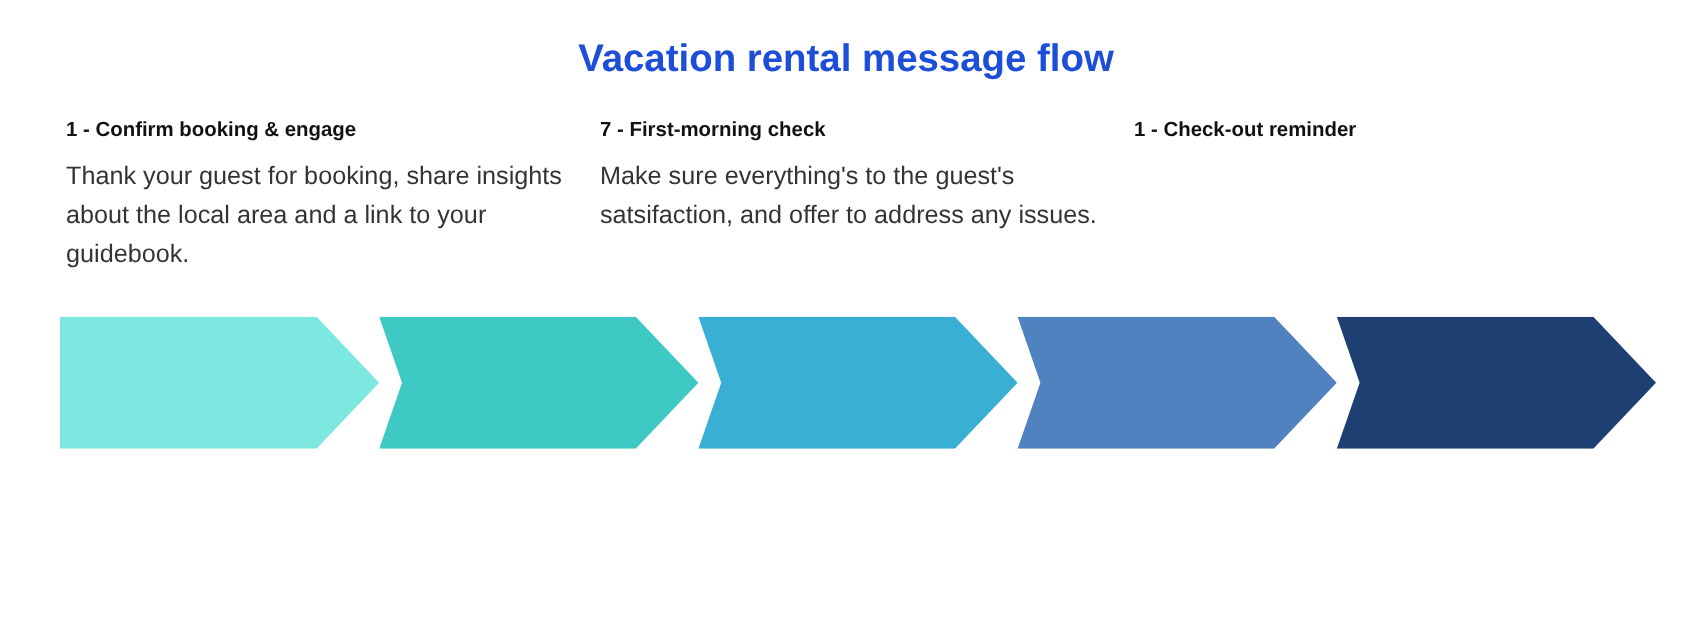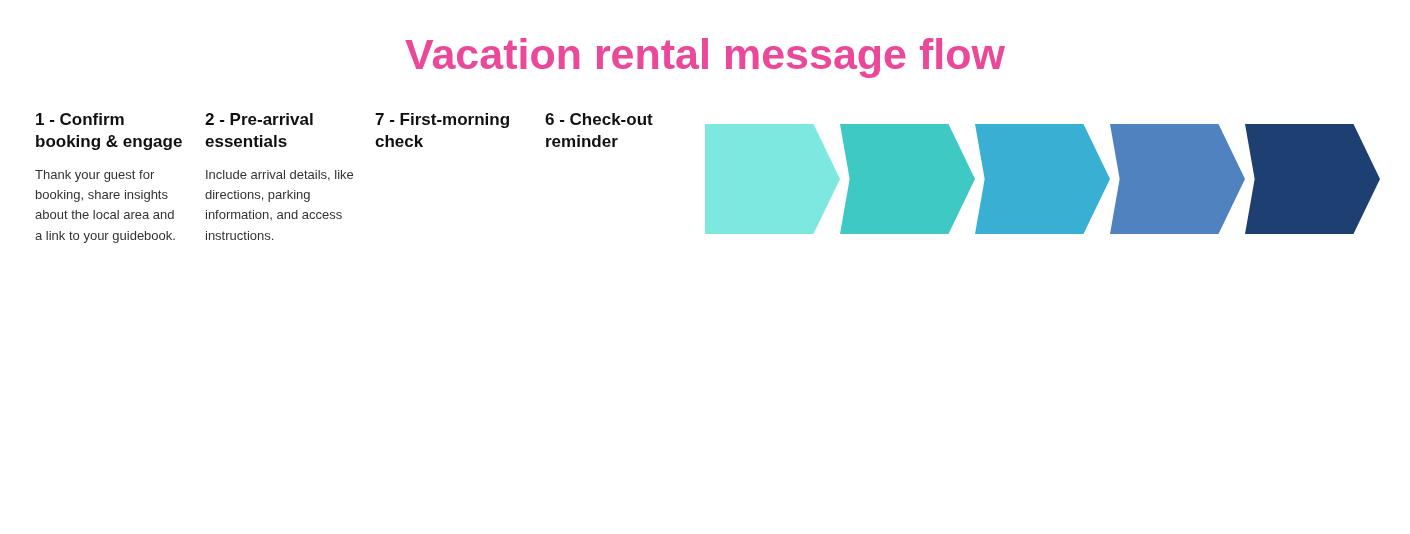--- a/index.html
+++ b/index.html
@@ -11,31 +11,32 @@
     body {
       font-family: Arial, sans-serif;
       background: #ffffff;
       width: 1410px;
       min-height: 534px;
       padding: 20px 30px;
     }
 
     .page-title {
       text-align: center;
-      font-size: 43px;
+      font-size: 32px;
       font-weight: 800;
-      color: #ec4899;
+      color: #1d4ed8;
       margin-bottom: 30px;
       margin-top: 10px;
     }
 
     .flow-container {
       display: flex;
-      flex-direction: row;
+      flex-direction: column;
       gap: 0;
+      margin-left: 20px;
     }
 
     .steps-row {
       display: flex;
       gap: 0;
       width: 100%;
     }
 
     .step {
       flex: 1;
@@ -48,21 +49,21 @@
 
     .step-title {
       font-size: 17px;
       font-weight: 800;
       color: #111111;
       margin-bottom: 12px;
       line-height: 1.3;
     }
 
     .step-body {
-      font-size: 13px;
+      font-size: 21px;
       color: #333333;
       line-height: 1.55;
     }
 
     .arrows-row {
       display: flex;
       width: 100%;
       margin-top: 10px;
       height: 120px;
     }
@@ -86,28 +87,25 @@
 
 <h1 class="page-title">Vacation rental message flow</h1>
 
 <div class="flow-container">
   <div class="steps-row" id="steps-row">
   <div class="step">
         <div class="step-title">1 - Confirm booking &amp; engage</div>
         <div class="step-body">Thank your guest for booking, share insights about the local area and a link to your guidebook.</div>
       </div>
       <div class="step">
-        <div class="step-title">2 - Pre-arrival essentials</div>
-        <div class="step-body">Include arrival details, like directions, parking information, and access instructions.</div>
+        <div class="step-title">7 - First-morning check</div>
+        <div class="step-body">Make sure everything's to the guest's satsifaction, and offer to address any issues.</div>
       </div>
       <div class="step">
-        <div class="step-title">7 - First-morning check</div>
-      </div>
-      <div class="step">
-        <div class="step-title">6 - Check-out reminder</div>
+        <div class="step-title">1 - Check-out reminder</div>
       </div>
     </div>
   <div class="arrows-row" id="arrows-row">
   <div class="arrow-wrapper">
         <svg class="arrow-shape" viewBox="0 0 280 110" preserveAspectRatio="none">
           <path d="M0,0 L225,0 L280,55 L225,110 L0,110 Z" fill="#7de8e0"></path>
         </svg>
       </div>
       <div class="arrow-wrapper">
         <svg class="arrow-shape" viewBox="0 0 280 110" preserveAspectRatio="none">

